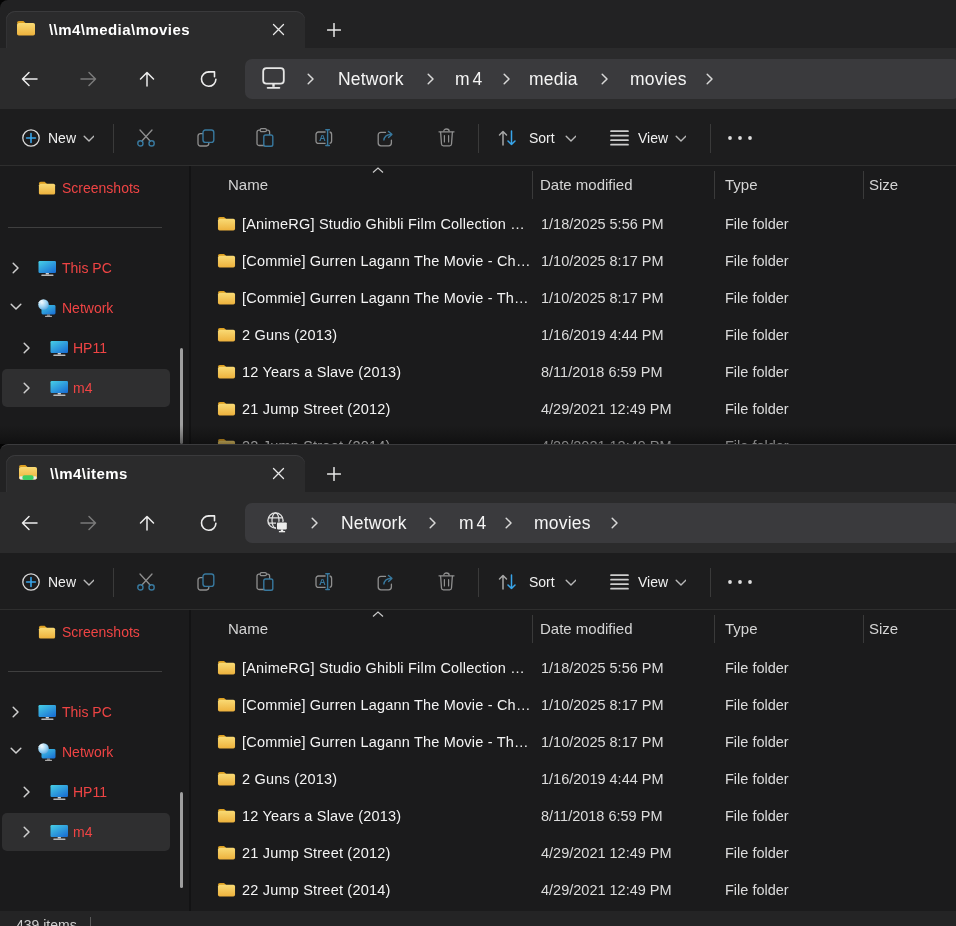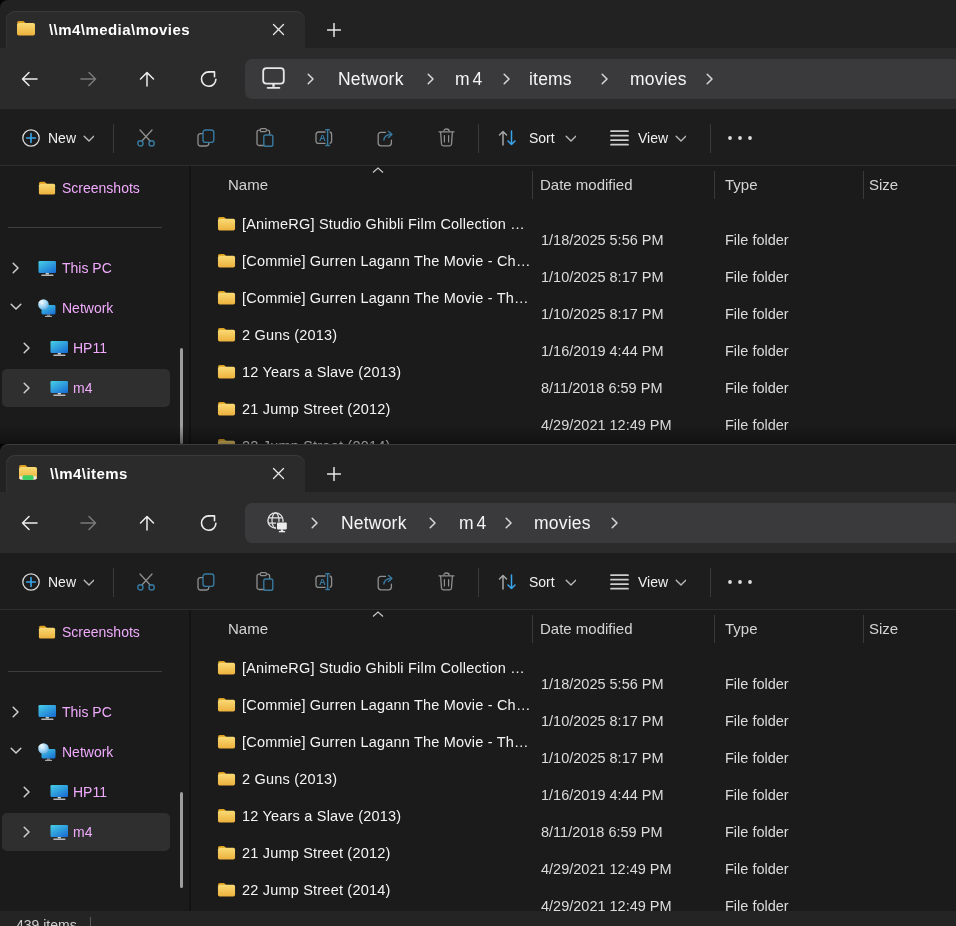--- a/index.html
+++ b/index.html
@@ -12,28 +12,28 @@
 .tabtitle { font-size:15px; font-weight:600; color:#ffffff; line-height:16px; letter-spacing:0.45px; }
 .nav { background:#2b2b2c; }
 .abar { background:#3a3a3d; border-radius:7px; }
 .crumb { font-size:17.5px; color:#f5f5f5; line-height:20px; letter-spacing:0.2px; }
 .cmdbar { background:#1d1d1e; }
 .cmdline { background:#2e2e2e; }
 .btxt { font-size:14px; color:#f0f0f0; line-height:16px; }
 .vsep { width:1px; background:#3a3a3a; }
 .body { background:#1b1b1c; }
 .pdiv { background:#131314; }
-.stxt { font-size:14px; color:#f0abfc; line-height:15px; }
+.stxt { font-size:14px; color:#ef4444; line-height:15px; }
 .ssep { background:#3f3f3f; }
 .selrow { background:#2f2f30; border-radius:5px; }
 .sthumb { width:3px; background:#9e9e9e; border-radius:1.5px; }
 .htxt { font-size:15px; color:#d4d4d4; line-height:17px; }
 .hsep { width:1px; background:#3a3a3a; }
 .rname { font-size:14.5px; color:#f4f4f4; line-height:16px; white-space:pre; letter-spacing:0.2px; }
-.rsub { font-size:14.5px; color:#dcdcdc; line-height:16px;margin-top:16px; }
+.rsub { font-size:14.5px; color:#dcdcdc; line-height:16px; }
 .status { background:#242425; }
 .sttxt { font-size:14px; color:#cfcfcf; line-height:15px; }
 .stsep { width:1px; background:#5a5a5a; }
 </style></head><body>
 <div class="win" style="top:0;height:444px">
     <div class="ab tabstrip" style="left:0;top:0;width:956px;height:48px"></div>
     <div class="ab tab" style="left:6px;top:11px;width:299px;height:37px"></div>
     <svg class="ab " style="left:16px;top:20px" width="20" height="16" viewBox="0 0 20 16">
       <defs>
         <linearGradient id="fo1" x1="0" y1="0" x2="0" y2="1">
@@ -75,21 +75,21 @@
       <path d="M1.2 1.2 L6 6 L1.2 10.8" stroke="#d8d8d8" stroke-width="1.5" fill="none" stroke-linecap="round" stroke-linejoin="round"></path>
     </svg>
     <div class="ab crumb" style="left:338px;top:69px">Network</div>
     <svg class="ab " style="left:427px;top:73px" width="8" height="12" viewBox="0 0 8 12">
       <path d="M1.2 1.2 L6 6 L1.2 10.8" stroke="#d8d8d8" stroke-width="1.5" fill="none" stroke-linecap="round" stroke-linejoin="round"></path>
     </svg>
     <div class="ab crumb" style="left:455px;top:69px;letter-spacing:3px">m4</div>
     <svg class="ab " style="left:503px;top:73px" width="8" height="12" viewBox="0 0 8 12">
       <path d="M1.2 1.2 L6 6 L1.2 10.8" stroke="#d8d8d8" stroke-width="1.5" fill="none" stroke-linecap="round" stroke-linejoin="round"></path>
     </svg>
-    <div class="ab crumb" style="left:529px;top:69px">items</div>
+    <div class="ab crumb" style="left:529px;top:69px">media</div>
     <svg class="ab " style="left:601px;top:73px" width="8" height="12" viewBox="0 0 8 12">
       <path d="M1.2 1.2 L6 6 L1.2 10.8" stroke="#d8d8d8" stroke-width="1.5" fill="none" stroke-linecap="round" stroke-linejoin="round"></path>
     </svg>
     <div class="ab crumb" style="left:630px;top:69px">movies</div>
     <svg class="ab " style="left:706px;top:73px" width="8" height="12" viewBox="0 0 8 12">
       <path d="M1.2 1.2 L6 6 L1.2 10.8" stroke="#d8d8d8" stroke-width="1.5" fill="none" stroke-linecap="round" stroke-linejoin="round"></path>
     </svg>
     <div class="ab cmdbar" style="left:0;top:109px;width:956px;height:56px"></div>
     <svg class="ab " style="left:22px;top:129px" width="18" height="18" viewBox="0 0 18 18">
       <circle cx="9" cy="9" r="8.2" stroke="#d9d9d9" stroke-width="1.3" fill="none"></circle>

